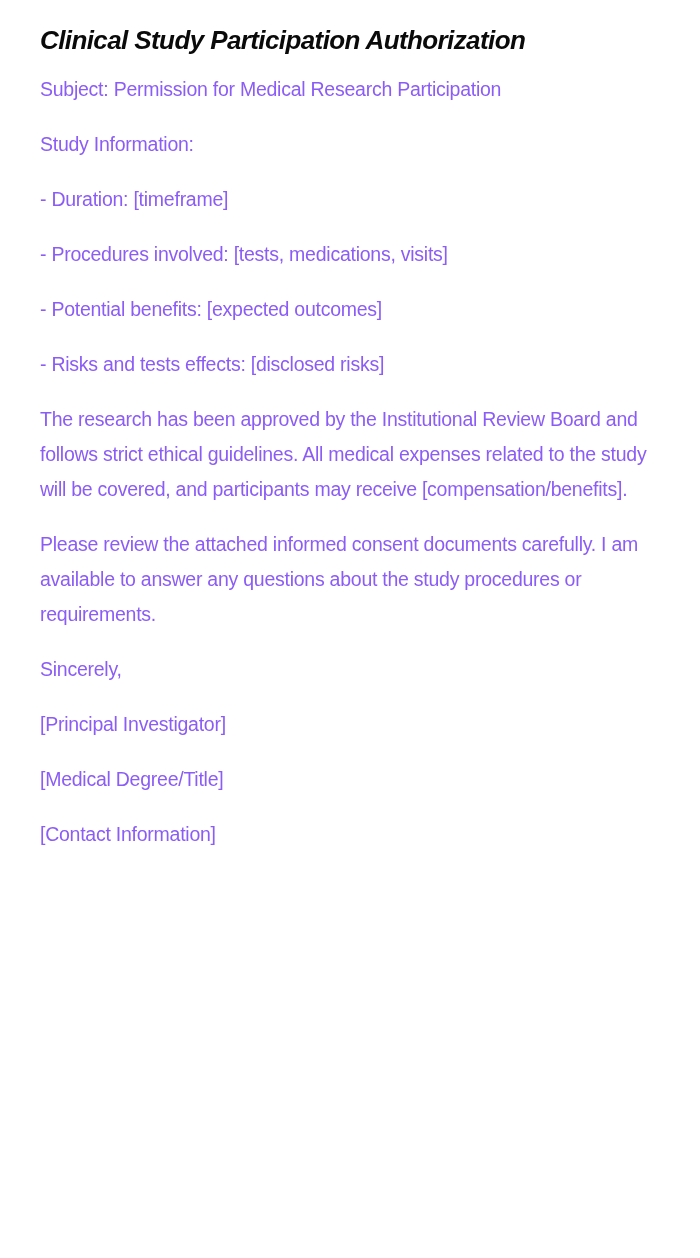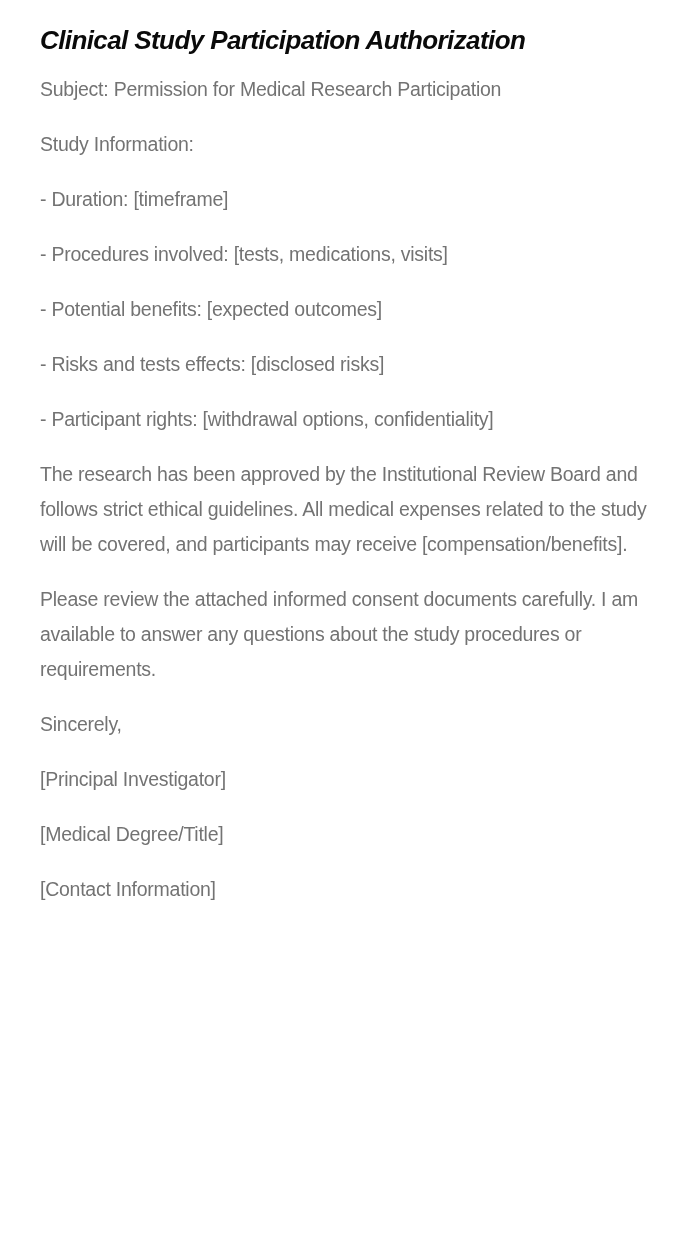--- a/index.html
+++ b/index.html
@@ -27,41 +27,40 @@
       margin: 0 0 14px 0;
       letter-spacing: -0.6px;
       color: #0a0a0a;
       font-style: italic;
     }
     .para {
       font-size: 19.5px;
       line-height: 35px;
       margin: 0 0 20px 0;
       letter-spacing: -0.25px;
-      color: #737373;
+      color: #8b5cf6;
     }
   </style>
 </head>
 <body>
 
 <div class="page">
   <h1 class="title">Clinical Study Participation Authorization</h1>
 
   <p class="para">Subject: Permission for Medical Research Participation</p>
 
 
 
   <p class="para">Study Information:</p>
 
   <div>
     <p class="para">- Duration: [timeframe]</p>
     <p class="para">- Procedures involved: [tests, medications, visits]</p>
     <p class="para">- Potential benefits: [expected outcomes]</p>
     <p class="para">- Risks and tests effects: [disclosed risks]</p>
-    <p class="para">- Participant rights: [withdrawal options, confidentiality]</p>
   </div>
 
   <p class="para">The research has been approved by the Institutional Review Board and follows strict ethical guidelines. All medical expenses related to the study will be covered, and participants may receive [compensation/benefits].</p>
 
   <p class="para">Please review the attached informed consent documents carefully. I am available to answer any questions about the study procedures or requirements.</p>
 
   <p class="para">Sincerely,</p>
 
   <div>
     <p class="para">[Principal Investigator]</p>

